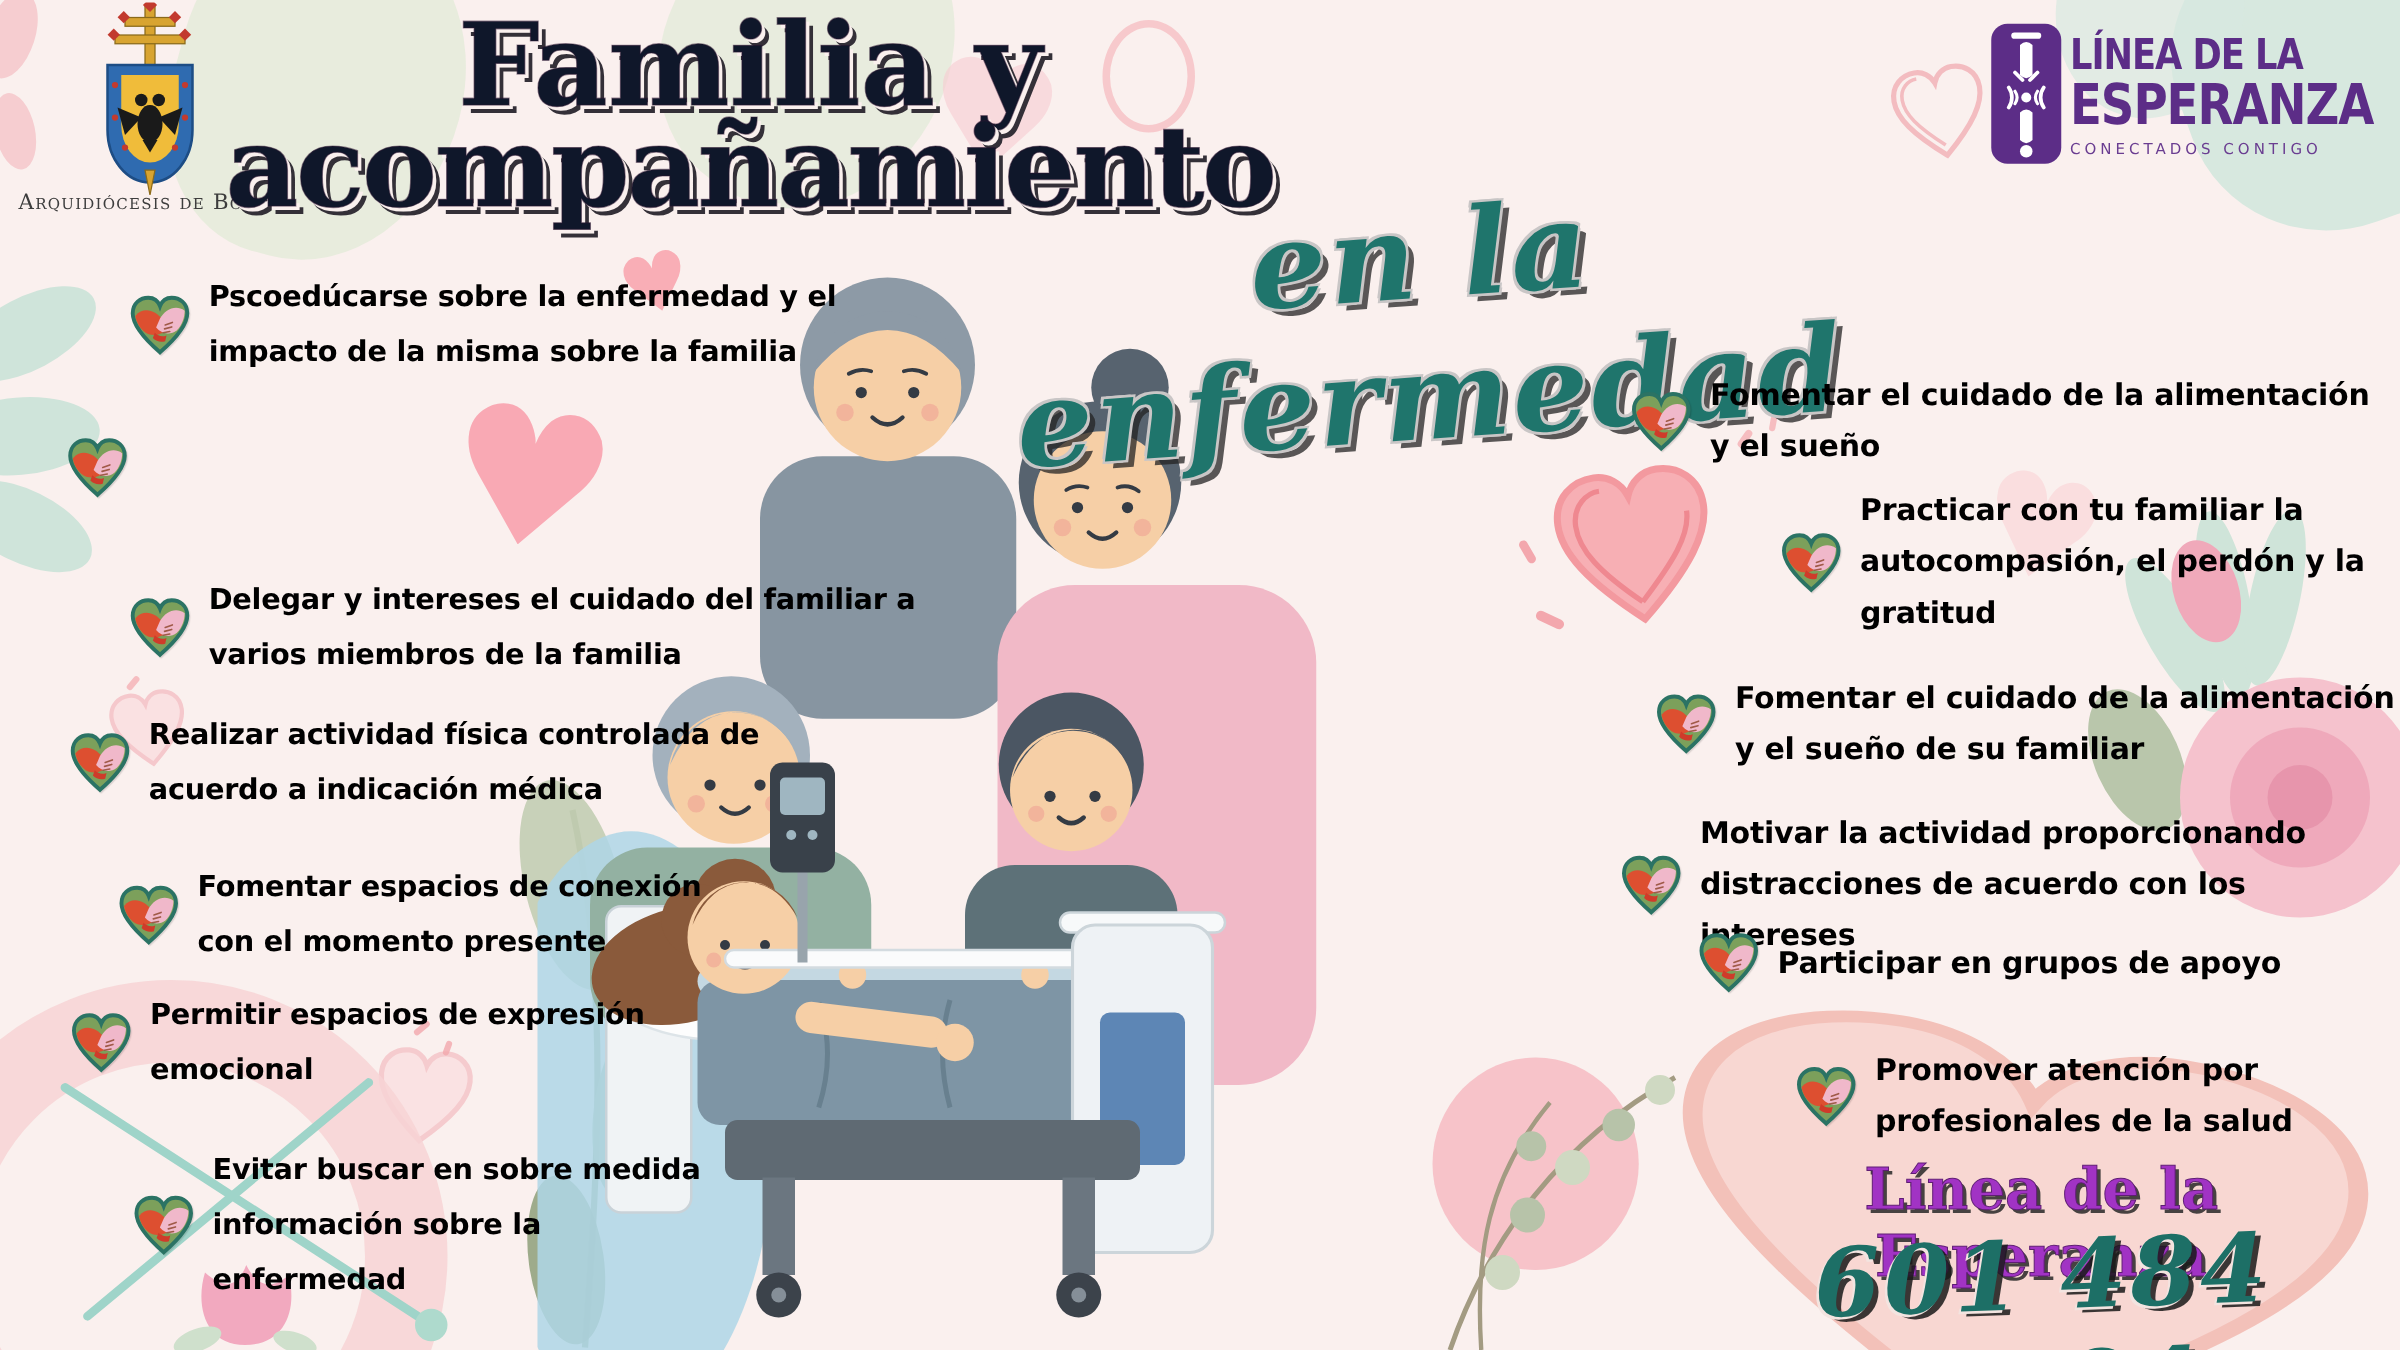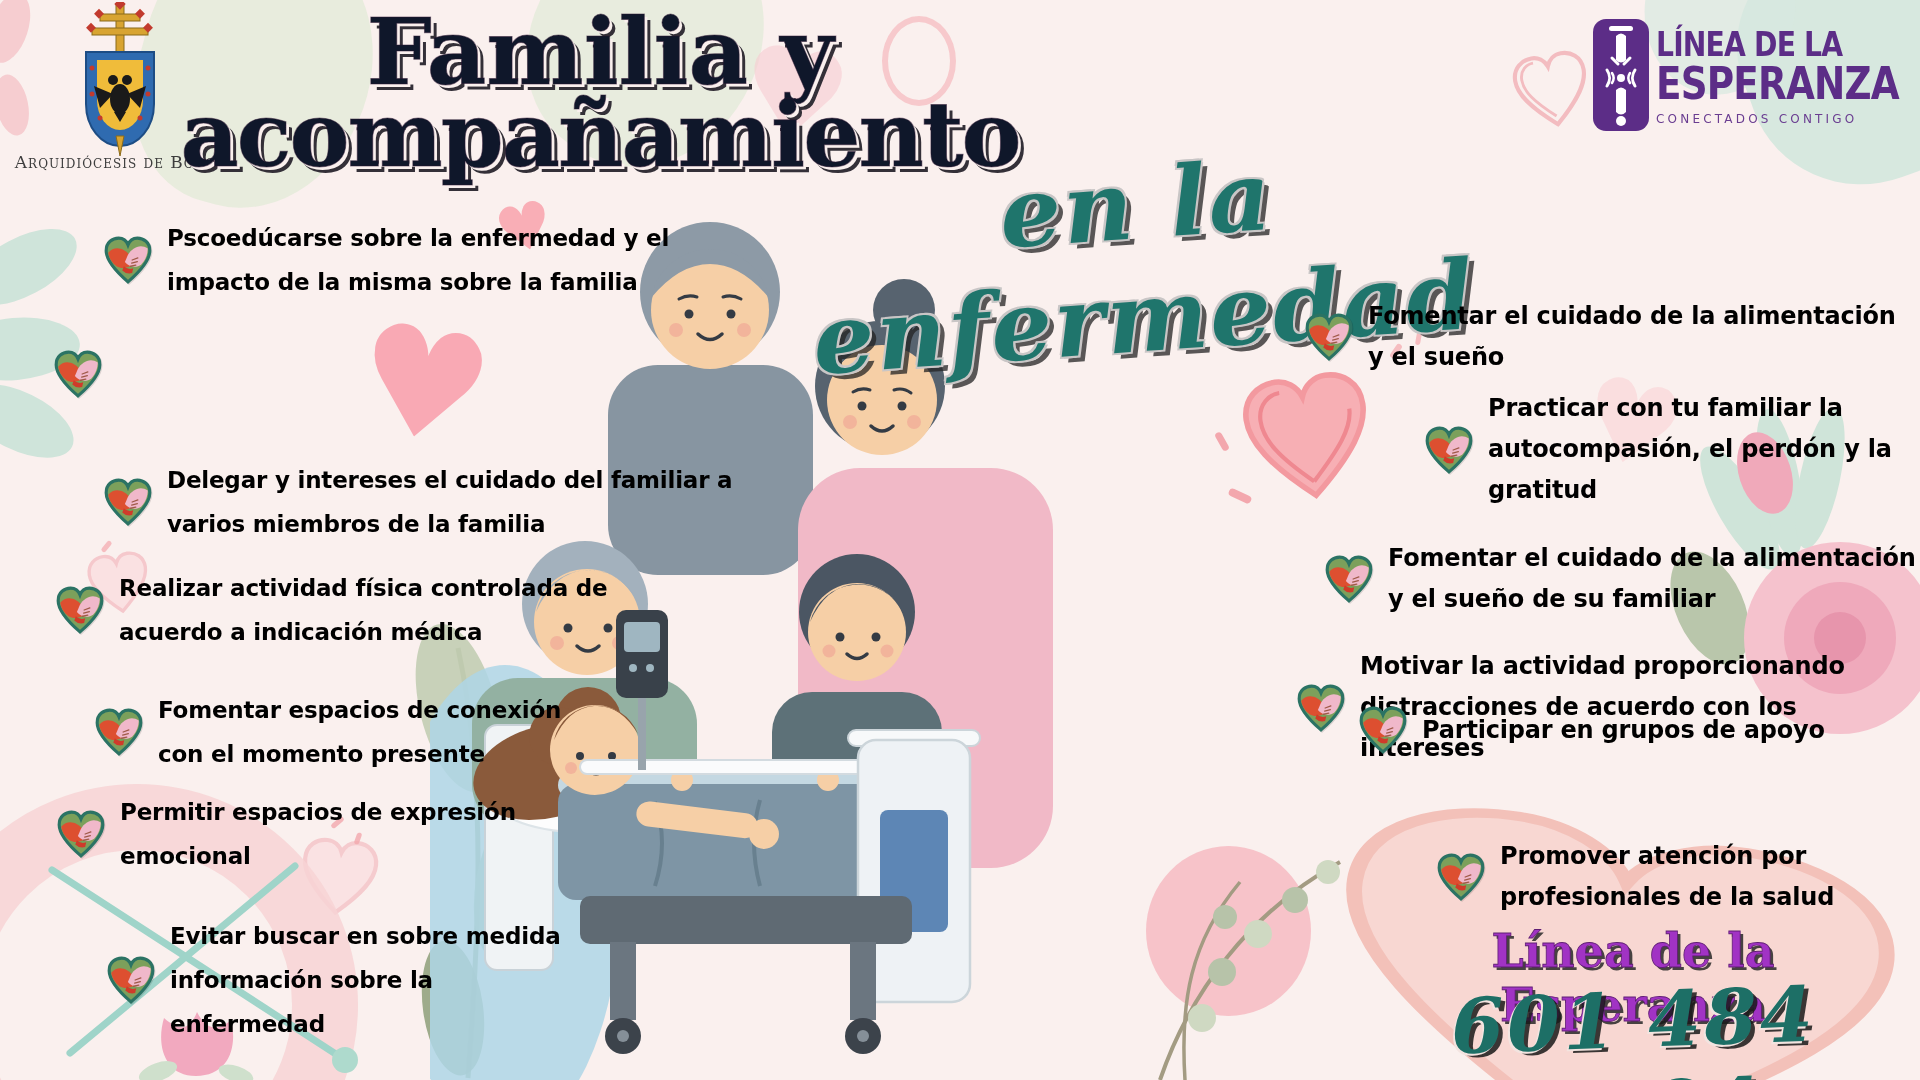--- a/index.html
+++ b/index.html
@@ -44,21 +44,21 @@
   .L2{left:52px;top:348px;}
   .L3{left:102px;top:458px;}
   .L4{left:54px;top:566px;}
   .L5{left:93px;top:688px;}
   .L6{left:55px;top:790px;}
   .L7{left:105px;top:914px;}
   .R1{left:1303px;top:296px;}
   .R2{left:1423px;top:388px;justify-content:space-between;}
   .R3{left:1323px;top:538px;}
   .R4{left:1295px;top:646px;}
-  .R5{left:1357px;top:704px;}
+  .R5{left:1357px;top:744px;}
   .R6{left:1435px;top:836px;}
   
   #footer-hotline{left:1398px;top:924px;width:470px;text-align:center;
     font-family:"DejaVu Serif",serif;font-weight:bold;font-size:46px;color:#a133c4;
     -webkit-text-stroke:.8px #5e1d73;text-shadow:3px 3px 0 rgba(40,40,40,.85);}
   #footer-phone{left:1390px;top:976px;width:490px;text-align:center;transform:rotate(-2deg);
     font-family:"DejaVu Serif",serif;font-style:italic;font-weight:bold;font-size:76px;color:#1d6f66;
     letter-spacing:3px;text-shadow:-2px 2px 0 #f3e4e0,4px 4px 0 rgba(25,25,25,.85);}
 </style>
 </head>

